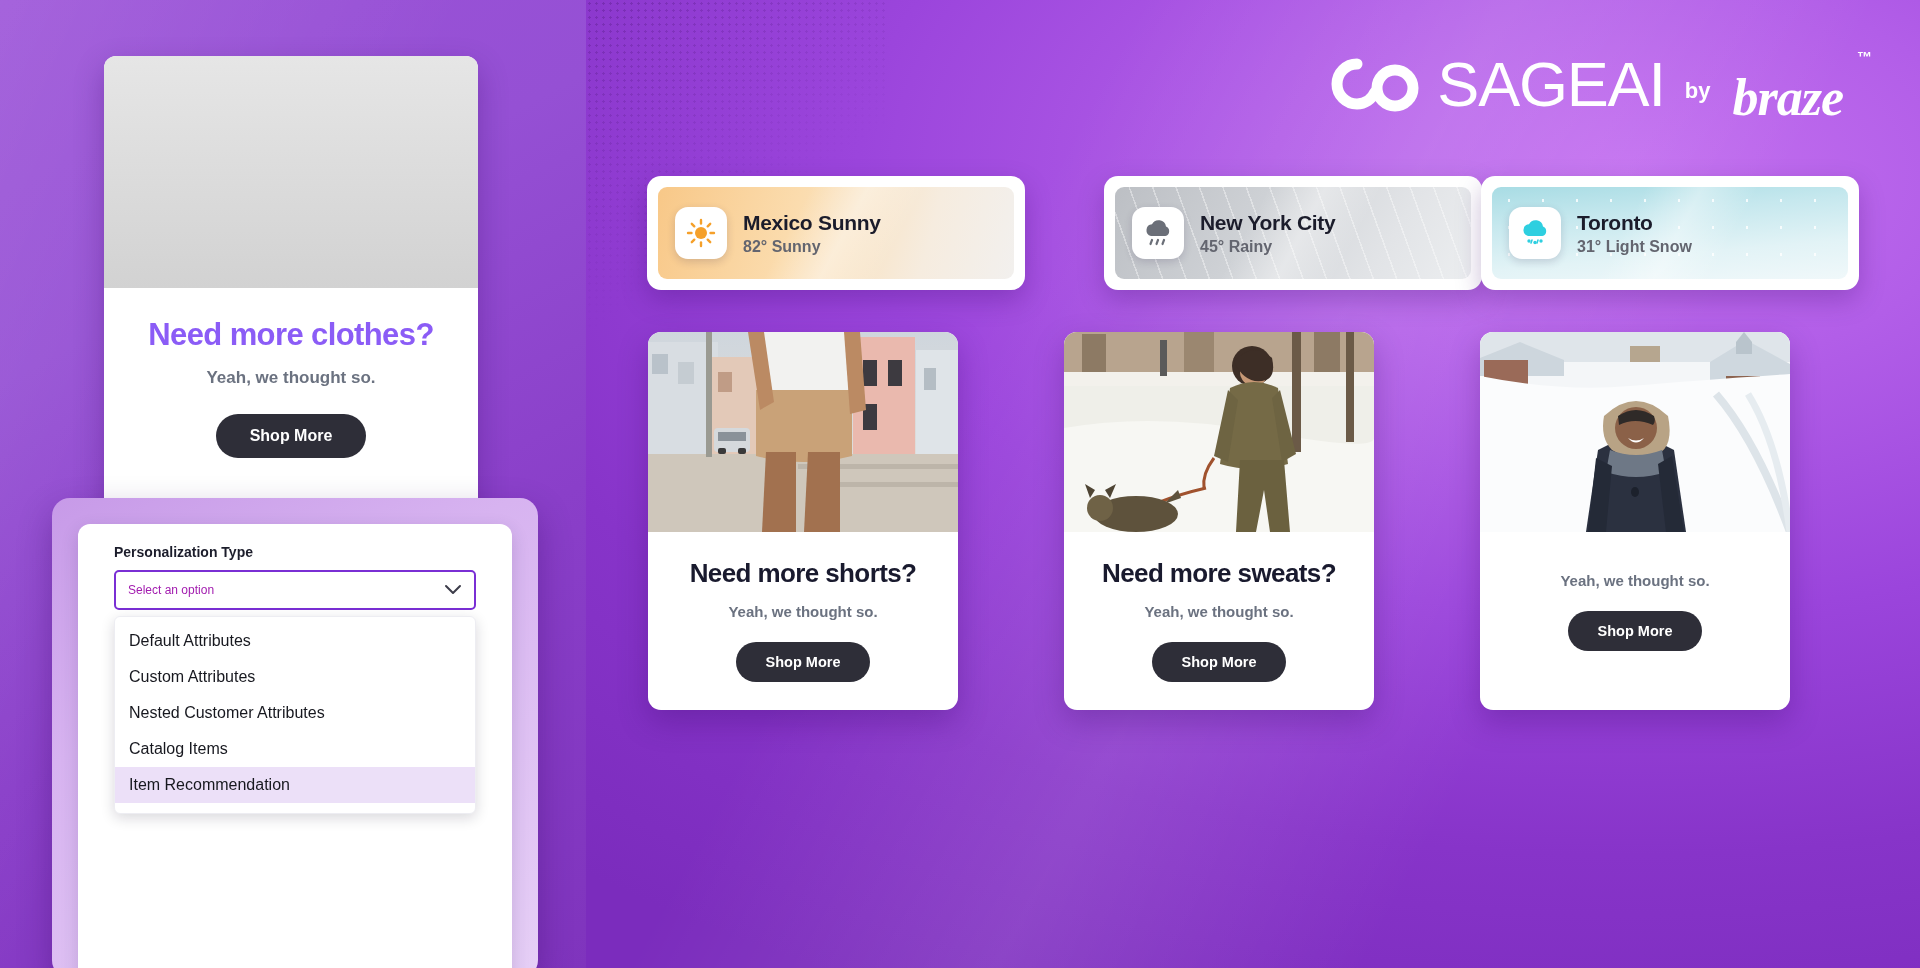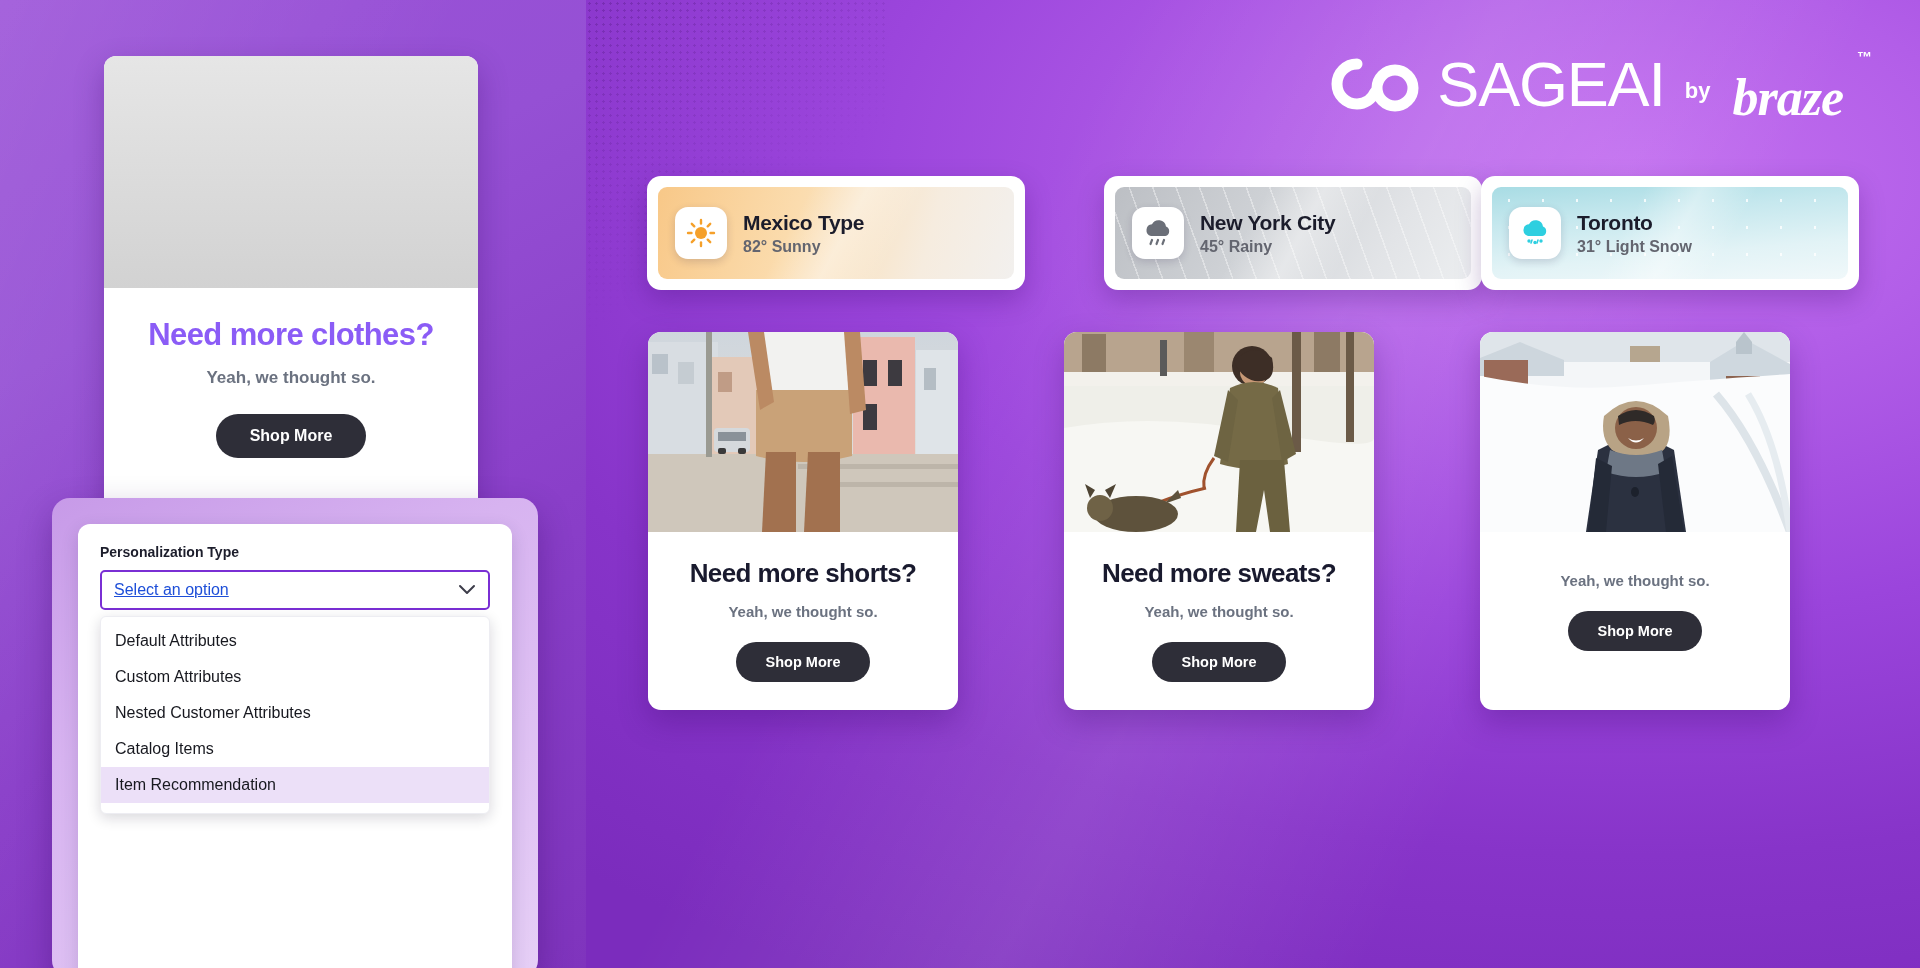--- a/index.html
+++ b/index.html
@@ -106,30 +106,30 @@
     background: #f4f4f6; padding: 20px 22px 18px;
     border-bottom: 1px solid #e6e6ea; position: relative;
   }
   .modal-title { font-size: 20px; font-weight: 800; color: #1c1d2b; letter-spacing: -.2px; }
   .modal-desc { font-size: 13.5px; color: #6b6b7a; margin-top: 7px; }
   .modal-close {
     position: absolute; right: 18px; top: 20px;
     width: 22px; height: 22px; cursor: pointer;
     background: none; border: none; padding: 0;
   }
-  .modal-body { padding: 20px 22px 0; }
+  .modal-body { padding: 20px 36px 0; }
   .field-label { font-size: 14px; font-weight: 700; color: #1c1d2b; }
   .select-box {
     margin-top: 10px; height: 40px;
     border: 2px solid #7a2fd4; border-radius: 5px;
     background: #fff;
     display: flex; align-items: center; justify-content: space-between;
     padding: 0 12px; cursor: pointer;
   }
-  .select-value { font-size: 16px; color: #1d4ed8; text-decoration: underline; }
+  .select-value { font-size: 12px; color: #a21caf; }
   .dropdown {
     margin-top: 6px; background: #fff; border-radius: 6px;
     box-shadow: 0 4px 14px rgba(20,10,40,.16);
     border: 1px solid #ededf2;
     overflow: hidden; padding: 6px 0 10px;
   }
   .dd-item {
     font-size: 16px; color: #17181f;
     padding: 9px 14px; cursor: pointer;
   }
@@ -249,21 +249,21 @@
               <line x1="21.717514421272202" y1="21.7175144212722" x2="24.19238815542512" y2="24.192388155425117" stroke="#f5a02a" stroke-width="2.4" stroke-linecap="round"></line>
               <line x1="15" y1="24.5" x2="15" y2="28" stroke="#f5a02a" stroke-width="2.4" stroke-linecap="round"></line>
               <line x1="8.2824855787278" y1="21.717514421272202" x2="5.8076118445748826" y2="24.19238815542512" stroke="#f5a02a" stroke-width="2.4" stroke-linecap="round"></line>
               <line x1="5.5" y1="15.000000000000002" x2="2" y2="15.000000000000002" stroke="#f5a02a" stroke-width="2.4" stroke-linecap="round"></line>
               <line x1="8.282485578727798" y1="8.2824855787278" x2="5.807611844574881" y2="5.8076118445748826" stroke="#f5a02a" stroke-width="2.4" stroke-linecap="round"></line>
               <line x1="14.999999999999998" y1="5.5" x2="14.999999999999998" y2="2" stroke="#f5a02a" stroke-width="2.4" stroke-linecap="round"></line>
               <line x1="21.7175144212722" y1="8.282485578727798" x2="24.192388155425114" y2="5.807611844574881" stroke="#f5a02a" stroke-width="2.4" stroke-linecap="round"></line>
             </svg>
           </div>
           <div class="wx-text">
-            <div class="wx-city">Mexico Type</div>
+            <div class="wx-city">Mexico Sunny</div>
             <div class="wx-cond">82° Sunny</div>
           </div>
         </div>
       </div>
       <div class="wx-card" style="left: 1064px; top: 176px; margin-left: 40px;">
         <div class="wx-inner wx-rainy">
           <div class="streaks"></div>
           <div class="wx-icon">
             <svg width="32" height="30" viewBox="0 0 32 30">
               <path d="M9 18 a6 6 0 0 1 1-11.8 A7.5 7.5 0 0 1 24 8.5 a5 5 0 0 1 -.6 9.5 z" fill="#6b6f78"></path>

